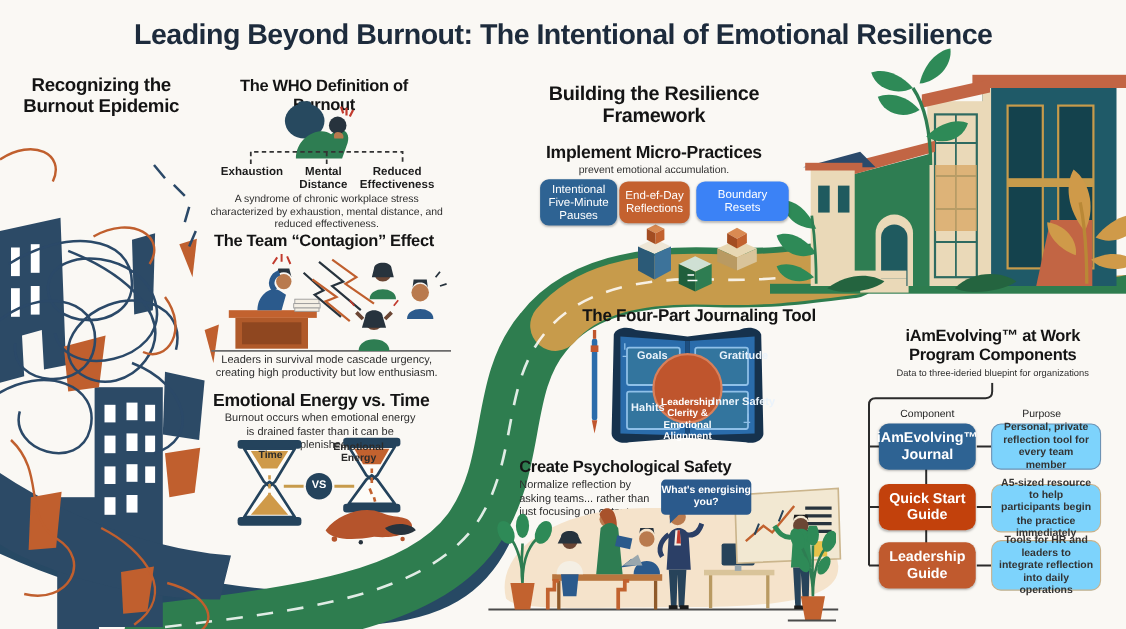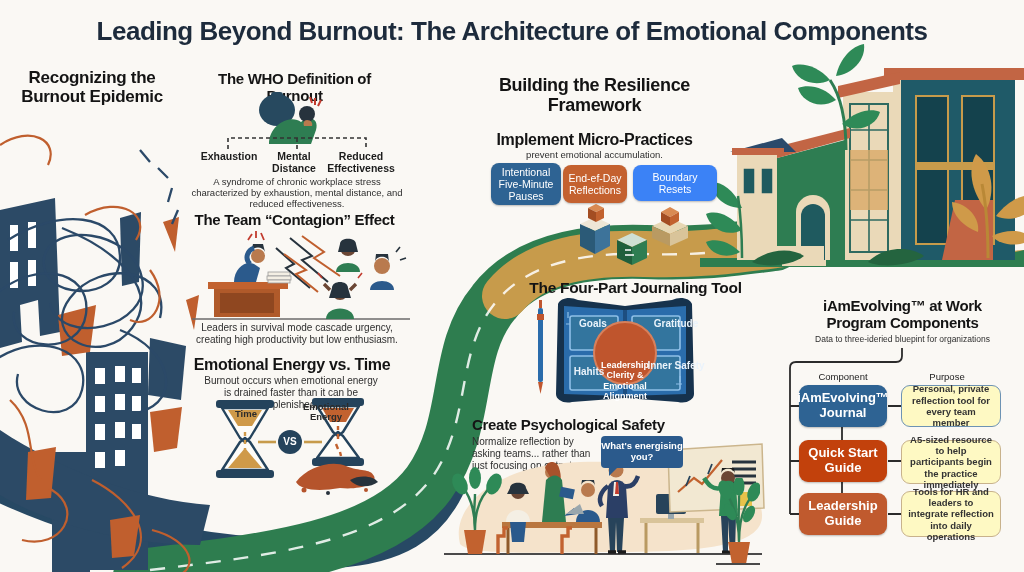--- a/index.html
+++ b/index.html
@@ -45,21 +45,21 @@
           justify-content:center;text-align:center;line-height:1.15;}
   .bubble:after{content:"";position:absolute;left:8px;bottom:-8px;border:6px solid transparent;
           border-top-color:#2b5a8c;border-left-color:#2b5a8c;}
   
   .pr-h{left:800px;top:298px;width:205px;font-size:15px;line-height:1.12;}
   .pr-cap{left:800px;top:334px;width:205px;font-size:8.5px;}
   .col-h{font-size:9.5px;color:#222;}
   .comp-box{border-radius:9px;color:#fff;font-weight:bold;font-size:13px;line-height:1.15;
             display:flex;align-items:center;justify-content:center;text-align:center;
             padding:2px 4px;box-sizing:border-box;box-shadow:0 1px 2px rgba(0,0,0,.25);}
-  .purp-box{background:#fef9c3;border:1.5px solid #c8b28c;border-radius:9px;color:#333;
+  .purp-box{background:#7dd3fc;border:1.5px solid #c8b28c;border-radius:9px;color:#333;
             font-size:9.5px;font-weight:bold;line-height:1.2;display:flex;align-items:center;
             justify-content:center;text-align:center;padding:14px 6px;box-sizing:border-box;}
   .purp-blue{border-color:#6d93b4;}
 </style>
 </head>
 <body>
 
 <svg class="abs" style="left:0;top:0;" width="1024" height="572" viewBox="0 0 1024 572">
 
   <g>
@@ -201,21 +201,21 @@
         <path d="M986,210 C970,190 968,168 976,154 C992,166 996,192 986,210 Z"></path>
         <path d="M996,216 C1010,198 1028,192 1040,196 C1034,214 1012,224 996,216 Z"></path>
         <path d="M992,236 C1008,228 1024,230 1032,238 C1022,248 1000,246 992,236 Z"></path>
         <path d="M978,232 C962,226 952,214 952,202 C968,204 980,218 978,232 Z"></path>
       </g>
       <path d="M988,258 C988,230 986,204 982,184" stroke="#b98836" stroke-width="3" fill="none"></path>
     </g>
   </g>
 </svg>
 
-<h1 class="abs title ctr"><span class="b">Leading Beyond Burnout:</span><span> The Architecture of Emotional Components</span></h1>
+<h1 class="abs title ctr"><span class="b">Leading Beyond Burnout:</span><span> The Intentional of Emotional Resilience</span></h1>
 
 <h2 class="abs sec-h ctr left-h">Recognizing the Burnout Epidemic</h2>
 
 <h2 class="abs sec-h ctr who-h">The WHO Definition of Burnout</h2>
 <svg class="abs" style="left:255px;top:84px;" width="80" height="62" viewBox="0 0 80 62">
   <ellipse cx="22" cy="26" rx="18" ry="16" fill="#27495f"></ellipse>
   <rect x="16" y="8" width="12" height="6" rx="3" fill="#27495f"></rect>
   <path d="M14,60 C14,40 36,30 46,38 C56,30 64,36 61,46 L56,60 Z" fill="#2e7d52"></path>
   <circle cx="52" cy="30" r="8" fill="#27333d"></circle>
   <path d="M52,36 c4,0 6,3 5,6 l-8,0 c-1,-3 0,-6 3,-6 Z" fill="#b97a4e"></path>

